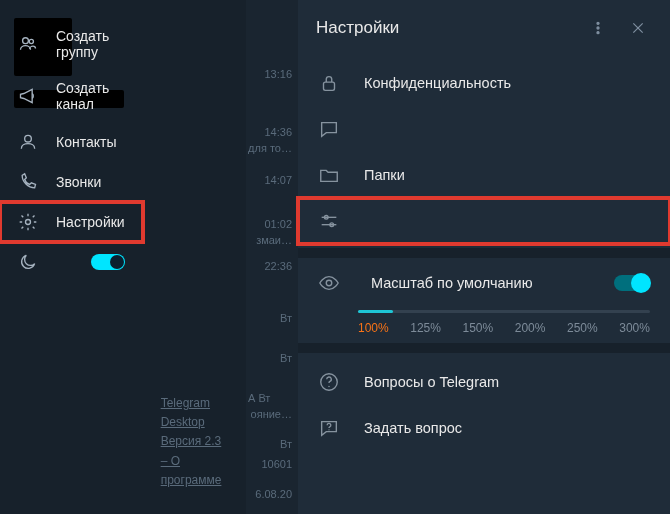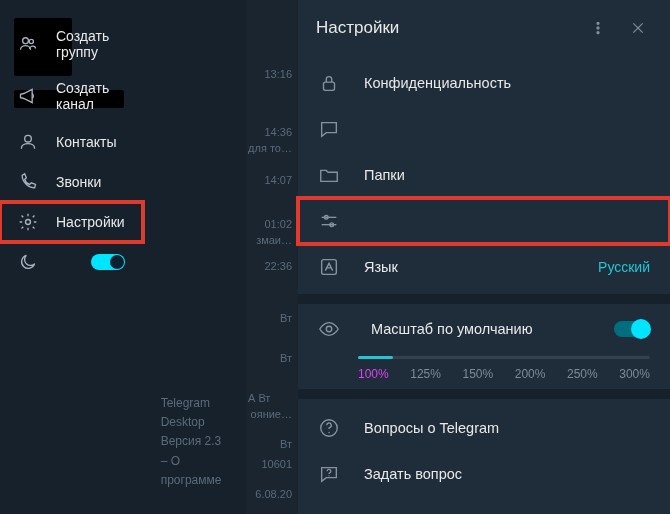--- a/index.html
+++ b/index.html
@@ -35,21 +35,21 @@
   .menu-item .icon { width:20px; height:20px; display:flex; align-items:center; justify-content:center; flex-shrink:0; }
   .menu-item .icon svg { width:20px; height:20px; stroke:#a6b3c0; stroke-width:1.6; fill:none; }
   .toggle {
     margin-left:auto; width:34px; height:16px; border-radius:10px;
     background:#00e5ff; position:relative;
   }
   .toggle::after { content:""; position:absolute; right:1px; top:1px; width:14px; height:14px; border-radius:50%; background:#0b2030; }
 
   .red-box { outline: 4px solid #e03a2f; outline-offset: -2px; }
 
-  .footer { margin-top:auto; padding: 0 18px 24px 18px; font-size:12px; color:#5a6b7b; line-height:1.6; }
+  .footer { margin-top:auto; padding: 0 18px 24px 18px; font-size:12px; color:#5a6b7b; line-height:1.6;text-decoration:underline; }
 
   
   .chatstrip { width: 52px; height:100%; background:#1a2530; font-size:11px; color:#5a6b7b; position:relative; }
   .chatstrip div { position:absolute; right:6px; white-space:nowrap;text-align:right; }
 
   
   .panel { flex:1; height:100%; background:#1f2c39; display:flex; flex-direction:column; }
   .panel-header {
     display:flex; align-items:center; padding: 14px 18px; gap:12px;
   }
@@ -75,21 +75,21 @@
   .scale-head .icon svg { width:22px; height:22px; stroke:#86939f; stroke-width:1.5; fill:none; }
   .scale-head .lbl { font-size:14.5px; color:#e9e9e9; flex:1;margin-left:11px; }
   .toggle2 {
     width:36px; height:16px; border-radius:10px; background:#006f7d; position:relative;
   }
   .toggle2::after { content:""; position:absolute; right:-1px; top:-2px; width:20px; height:20px; border-radius:50%; background:#00e5ff; }
 
   .scale-bar { margin:16px 0 6px 40px; height:3px; background:#33414f; position:relative; border-radius:2px; }
   .scale-bar .fill { position:absolute; left:0; top:0; height:100%; width:12%; background:#1ec6d6; border-radius:2px; }
   .scale-ticks { display:flex; justify-content:space-between; margin-left:40px; margin-top:8px; font-size:12px; color:#7d8b99; }
-  .scale-ticks span.active { color:#d946ef; }
+  .scale-ticks span.active { color:#f97316; }
 
   .faq-list { padding: 6px 0; }
 </style>
 </head>
 <body>
 
 <div class="sidebar">
   <div class="profile-cover">
     <div class="avatar-blk"></div>
     <div class="name-blk"></div>
@@ -231,30 +231,20 @@
     <div class="s-item red-box">
       <span class="icon">
           <svg viewBox="0 0 24 24">
             <line x1="4" y1="8" x2="20" y2="8"></line>
             <circle cx="9" cy="8" r="2"></circle>
             <line x1="4" y1="16" x2="20" y2="16"></line>
             <circle cx="15" cy="16" r="2"></circle>
           </svg>
         </span>
     </div>
-    <div class="s-item">
-      <span class="icon">
-          <svg viewBox="0 0 24 24">
-            <rect x="4" y="4" width="16" height="16" rx="2"></rect>
-            <path d="M8 16l4-8 4 8M9.5 13h5"></path>
-          </svg>
-        </span>
-      <span>Язык</span>
-      <span class="value">Русский</span>
-    </div>
   </div>
 
   <div class="divider"></div>
 
   <div class="scale-block">
     <div class="scale-head">
       <span class="icon">
           <svg viewBox="0 0 24 24">
             <path d="M2 12s4-7 10-7 10 7 10 7-4 7-10 7-10-7-10-7z"></path>
             <circle cx="12" cy="12" r="3"></circle>

